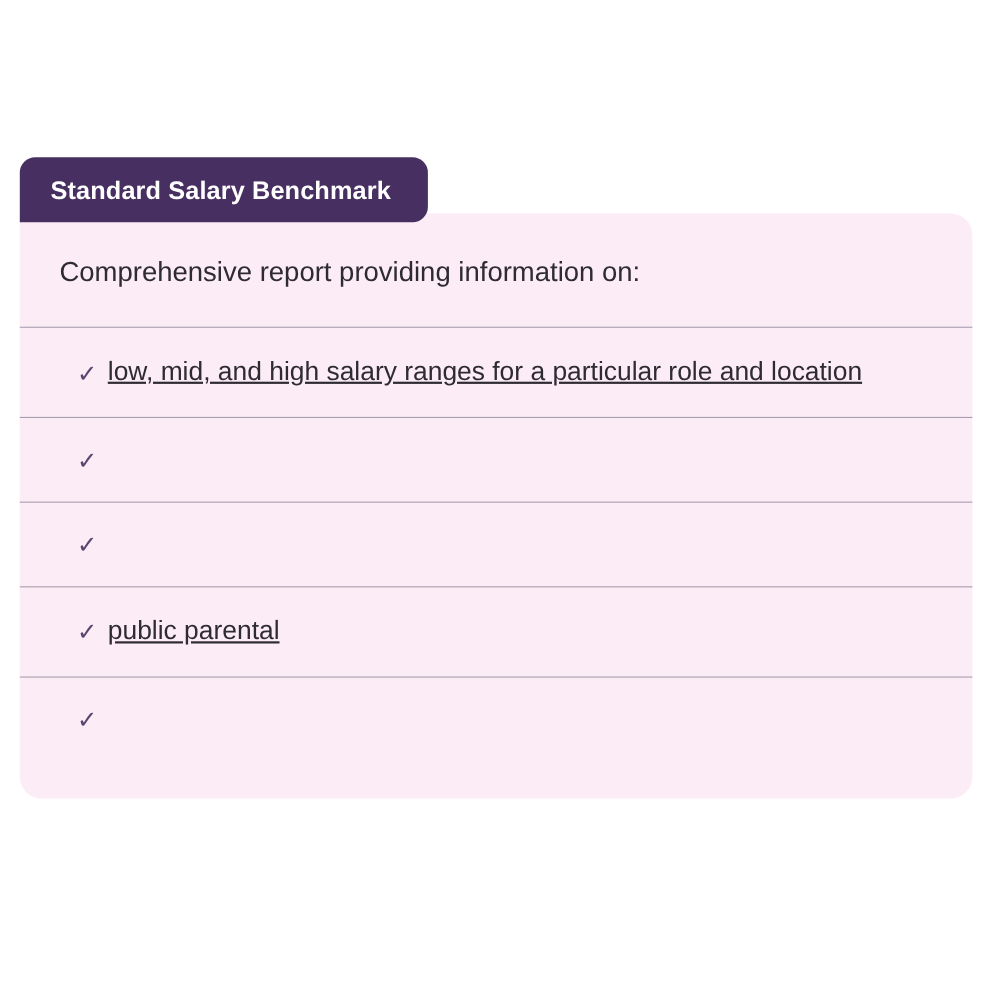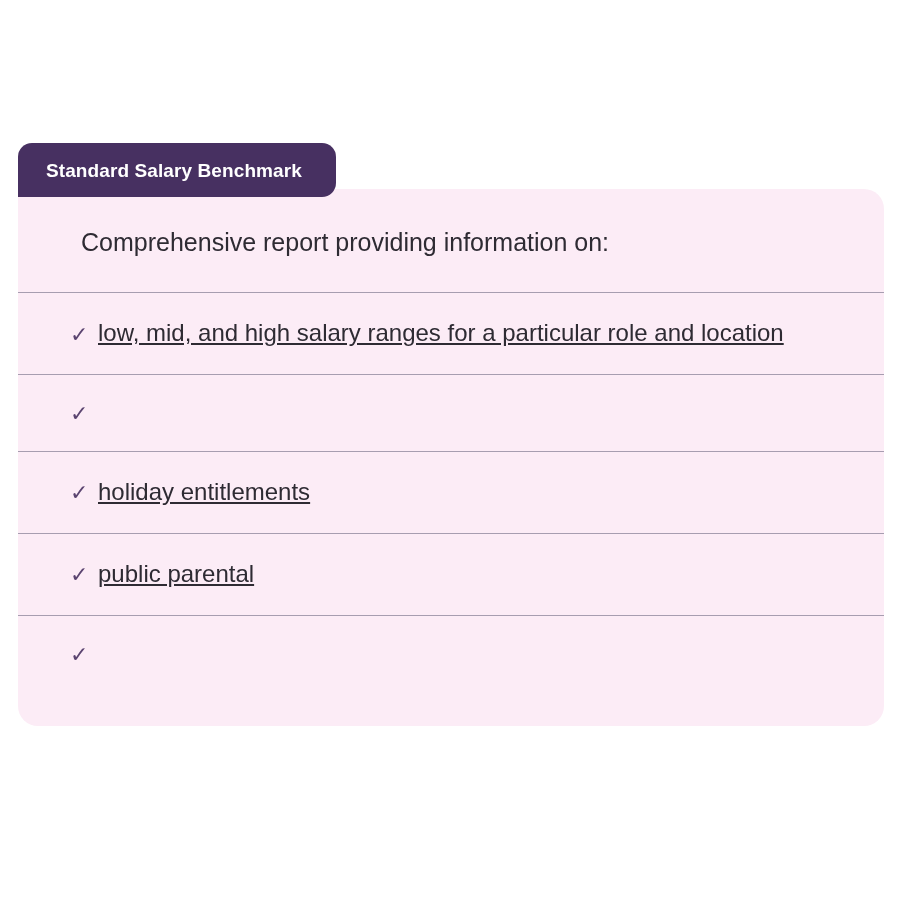--- a/index.html
+++ b/index.html
@@ -24,41 +24,40 @@
     top: 143px;
     width: 866px;
     box-sizing: border-box;
   }
   .card-tab {
     position: relative;
     z-index: 2;
     display: inline-block;
     background: #473061;
     color: #ffffff;
-    font-size: 19px;
+    font-size: 23px;
     font-weight: bold;
     letter-spacing: 0.1px;
     padding: 17px 34px 15px 28px;
     border-radius: 14px 14px 14px 0;
   }
   .card-body {
     position: relative;
     z-index: 1;
     margin-top: -8px;
     background: #fcecf6;
     border-radius: 0 20px 20px 20px;
     padding: 0 0 34px 0;
     box-sizing: border-box;
   }
   .card-intro {
     font-size: 25px;
     color: #2e2b33;
-    padding: 38px 34px 34px 20px;
+    padding: 38px 34px 34px 36px;
     line-height: 1.25;
-    margin-left: 43px;
   }
   .divider {
     height: 1px;
     background: #a79db0;
     margin: 0;
   }
   .item-row {
     display: flex;
     align-items: center;
     padding: 26px 30px 26px 52px;
@@ -101,21 +100,20 @@
       <div class="divider"></div>
 
       <div class="item-row">
         <span class="check-icon">✓</span>
       </div>
 
       <div class="divider"></div>
 
       <div class="item-row">
         <span class="check-icon">✓</span>
-        <span class="item-text">holiday entitlements</span>
       </div>
 
       <div class="divider"></div>
 
       <div class="item-row">
         <span class="check-icon">✓</span>
         <span class="item-text">public parental</span>
       </div>
 
       <div class="divider"></div>

